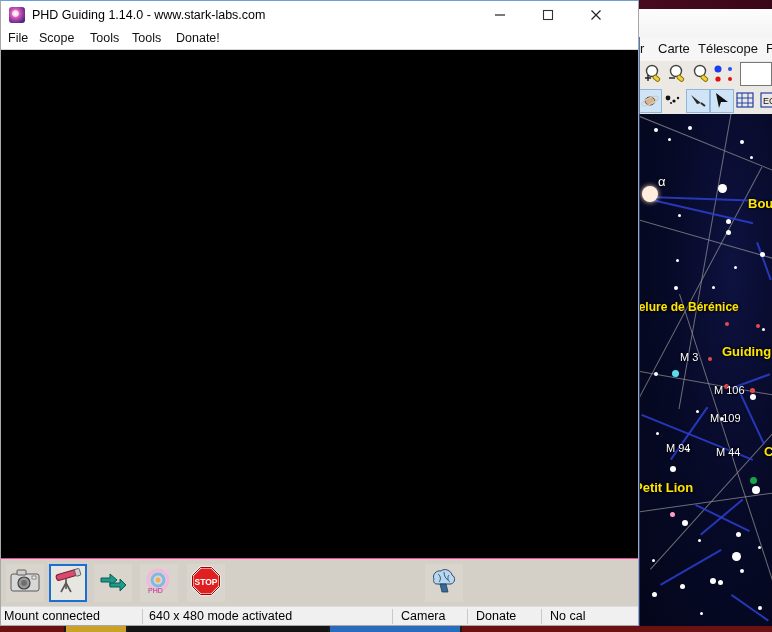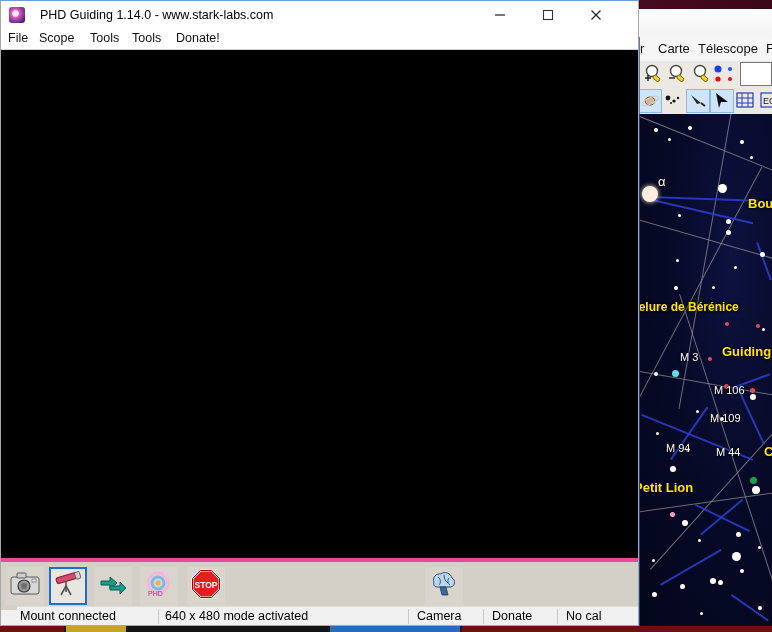--- a/index.html
+++ b/index.html
@@ -84,21 +84,21 @@
     position: absolute; left: 0; top: 0; width: 639px; height: 626px;
     background: #f0f0f0;
     border: 1px solid #a7a7a7;
     border-top: 1px solid #6aa0d8;
     box-sizing: border-box;
     overflow: hidden;
   }
   #phd-title {
     position: absolute; left: 0; top: 0; right: 0; height: 28px;
     background: #ffffff;
-    display: flex; align-items: center; gap: 8px;
+    display: flex; align-items: center;
   }
   #phd-icon {
     width: 16px; height: 16px; margin-left: 8px; margin-right: 7px;
     border-radius: 3px; position: relative; flex: 0 0 auto;
     background: radial-gradient(circle at 40% 40%, #f2b8e0 0%, #c64bb0 40%, #5b2a8a 75%, #2a1150 100%);
   }
   #phd-icon::after {
     content: ""; position: absolute; left: 3px; top: 3px; width: 7px; height: 7px;
     border-radius: 50%; background: radial-gradient(circle,#fff 0%,#ffd1f0 60%,#a03f90 100%);
   }
@@ -118,31 +118,31 @@
   }
 
   #phd-canvas {
     position: absolute; left: 0; top: 49px; width: 637px; height: 508px;
     background: #000;
   }
 
   #phd-toolbar {
     position: absolute; left: 0; top: 557px; width: 637px; height: 48px;
     background: #d4d0c8;
-    border-top: 4px solid #ec4899;
+    border-top: 1px solid #ec4899;
   }
   .tbtn {
     position: absolute; top: 5px; width: 38px; height: 38px;
     background: #d9d5cd; border: 1px solid #d9d5cd; box-sizing: border-box;
     display: flex; align-items: center; justify-content: center;
   }
   .tbtn.active { border: 2px solid #1a6fd4; background: #e8e6e0; }
 
   #phd-status {
-    position: absolute; left: 16px; top: 605px; width: 717px; height: 19px;
+    position: absolute; left: 0; top: 605px; width: 717px; height: 19px;
     background: #f0f0f0; border-top: 1px solid #dedede;
     font-size: 12.5px; color: #000;
   }
   #phd-status .cell { position: absolute; top: 2px; white-space: nowrap; }
   #phd-status .sep {
     position: absolute; top: 2px; width: 1px; height: 15px; background: #c8c8c8;
   }
 </style>
 </head>
 <body>

